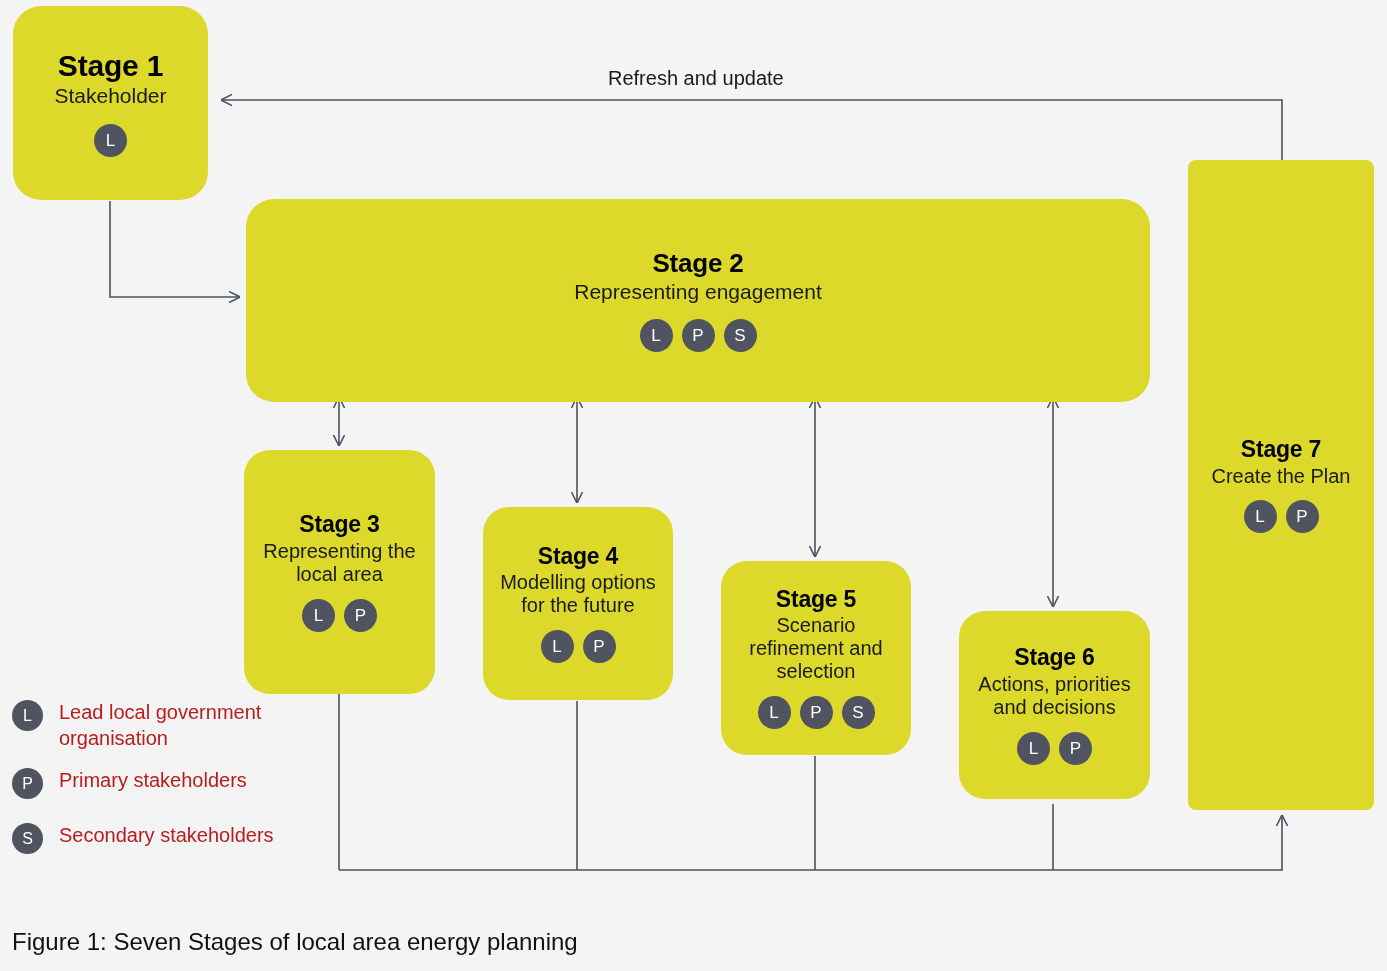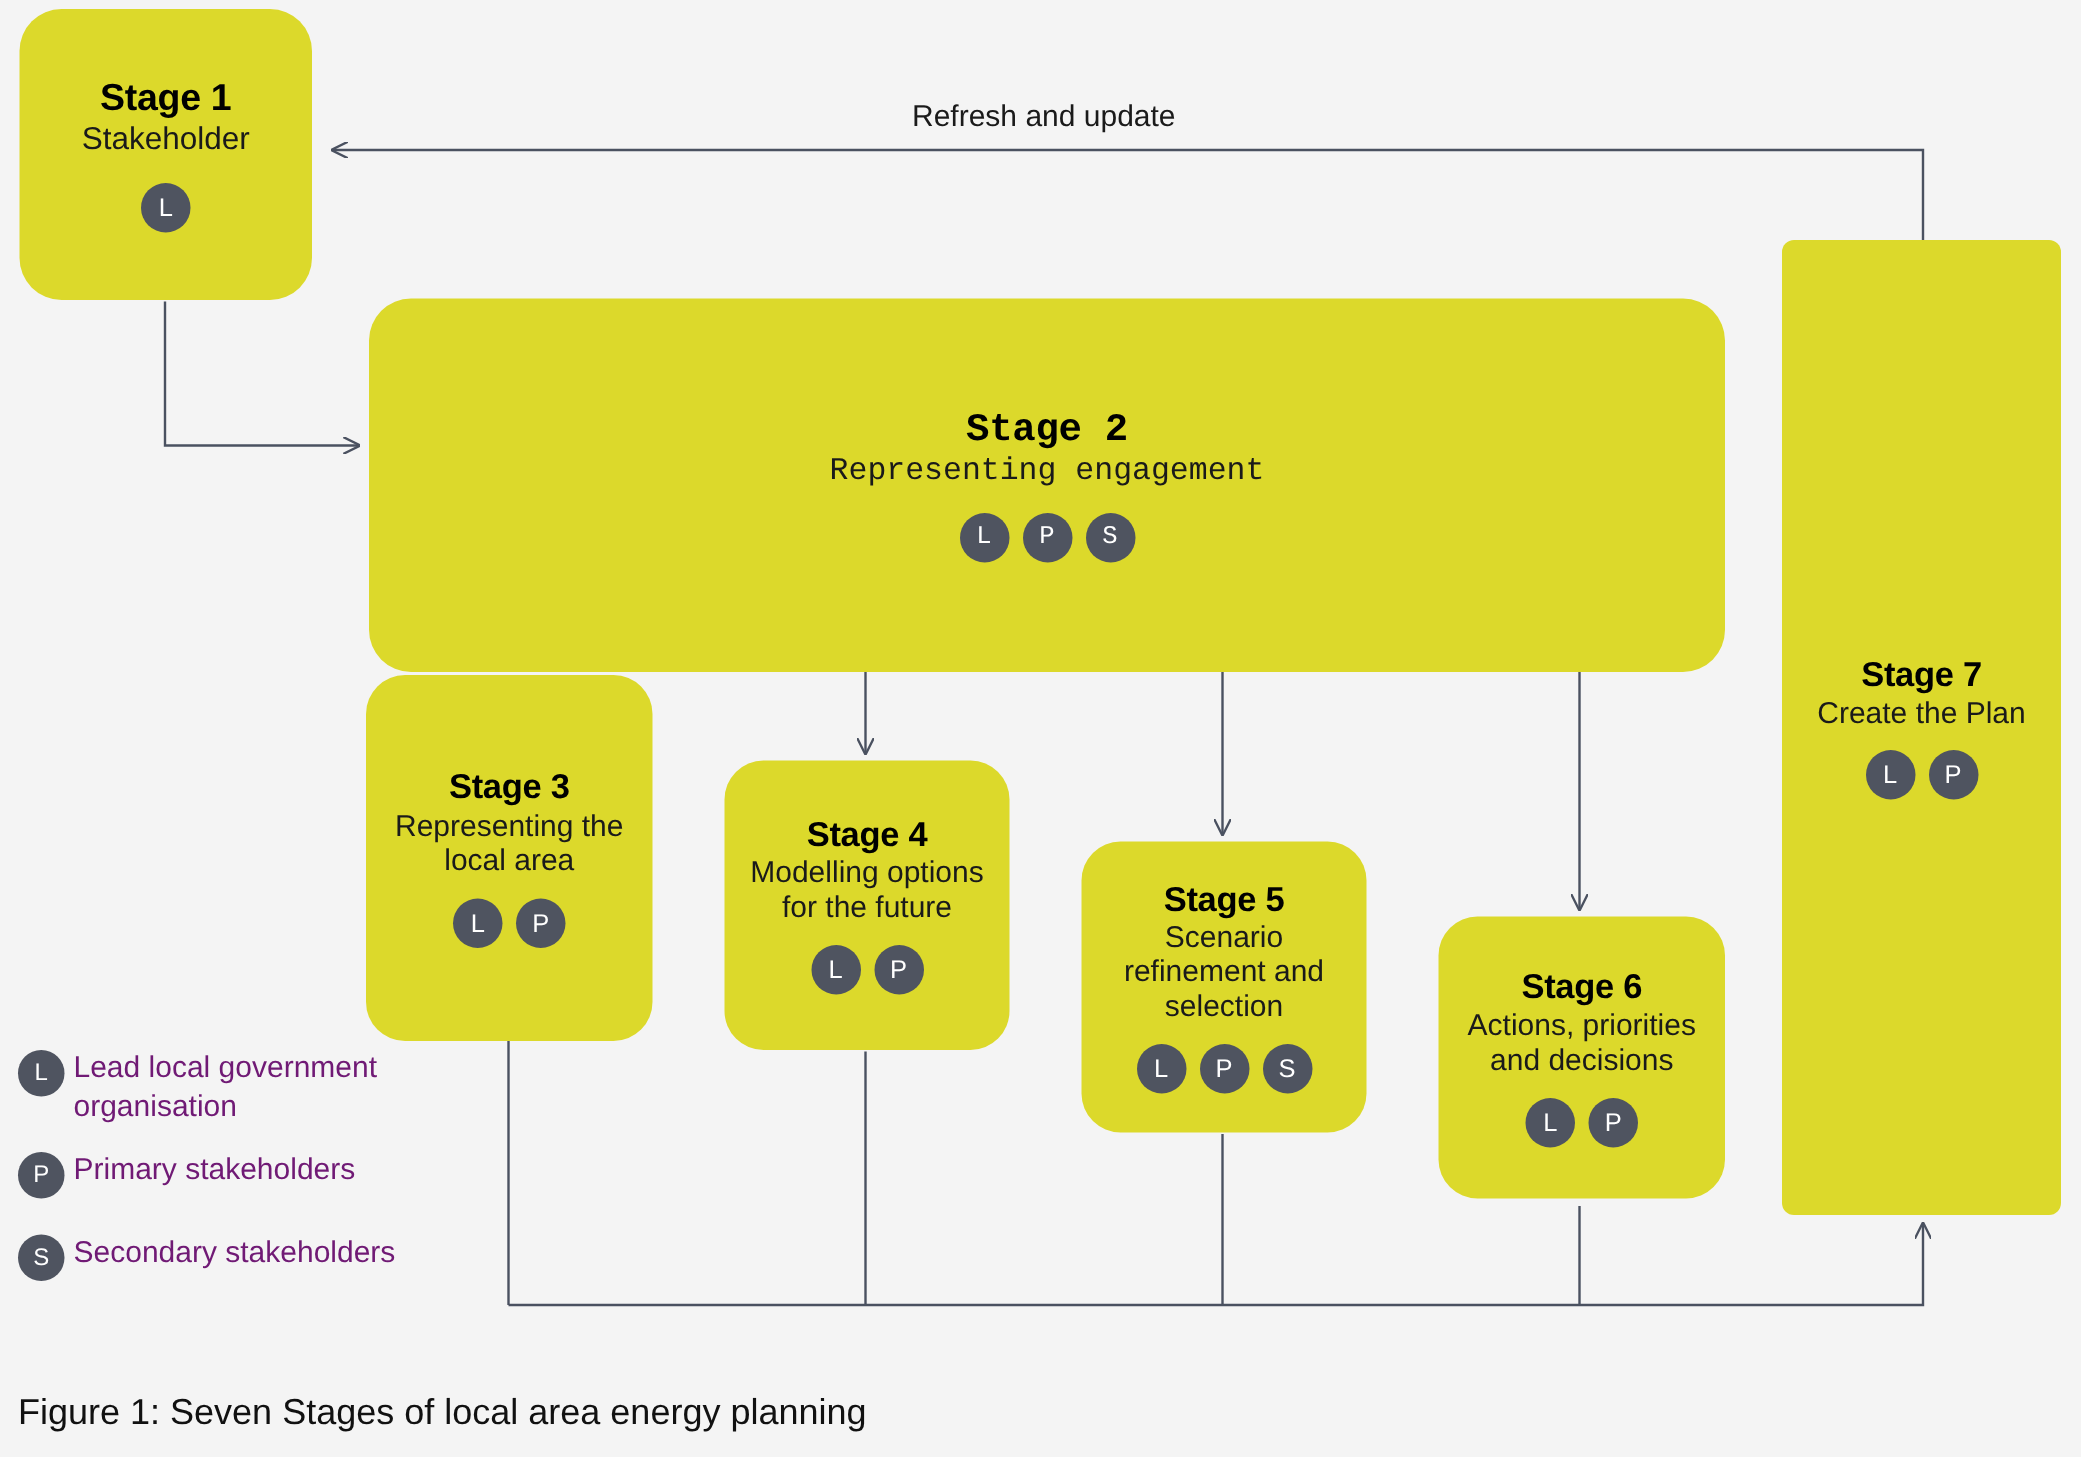--- a/index.html
+++ b/index.html
@@ -65,28 +65,28 @@
     display: flex;
     align-items: center;
     justify-content: center;
     font-size: 17px;
     line-height: 1;
     font-weight: normal;
   }
 
   
   #stage-1 { left: 13px;   top: 6px;   width: 195px;  height: 194px; border-radius: 28px; }
-  #stage-2 { left: 246px;  top: 199px; width: 904px;  height: 249px; border-radius: 28px; font-family: Liberation Mono, monospace; }
+  #stage-2 { left: 246px;  top: 199px; width: 904px;  height: 203px; border-radius: 28px; }
   #stage-3 { left: 244px;  top: 450px; width: 191px;  height: 244px; }
   #stage-4 { left: 483px;  top: 507px; width: 190px;  height: 193px; }
   #stage-5 { left: 721px;  top: 561px; width: 190px;  height: 194px; }
   #stage-6 { left: 959px;  top: 611px; width: 191px;  height: 188px; }
   #stage-7 { left: 1188px; top: 160px; width: 186px;  height: 650px; border-radius: 8px; }
 
-  #stage-1 .stage-title { font-size: 25px; }
+  #stage-1 .stage-title { font-size: 30px; }
   #stage-1 .stage-sub   { font-size: 21px; }
   #stage-2 .stage-title { font-size: 26px; }
   #stage-2 .stage-sub   { font-size: 21px; }
   #stage-3 .stage-title,
   #stage-4 .stage-title,
   #stage-5 .stage-title,
   #stage-6 .stage-title,
   #stage-7 .stage-title { font-size: 23px; }
   #stage-3 .stage-sub,
   #stage-4 .stage-sub,
@@ -121,23 +121,23 @@
     margin-bottom: 16px;
   }
   .legend-item .badge {
     width: 31px;
     height: 31px;
     font-size: 16px;
     flex: 0 0 auto;
     margin-top: 1px;
   }
   .legend-text {
-    margin-left: 6px;
+    margin-left: 16px;
     font-size: 20px;
-    color: #701a75;
+    color: #b91c1c;
     line-height: 1.3;
   }
   #legend-item-secondary { margin-bottom: 0; }
   #legend-item-primary { margin-bottom: 23px; }
 
   
   #caption {
     position: absolute;
     left: 12px;
     top: 928px;

